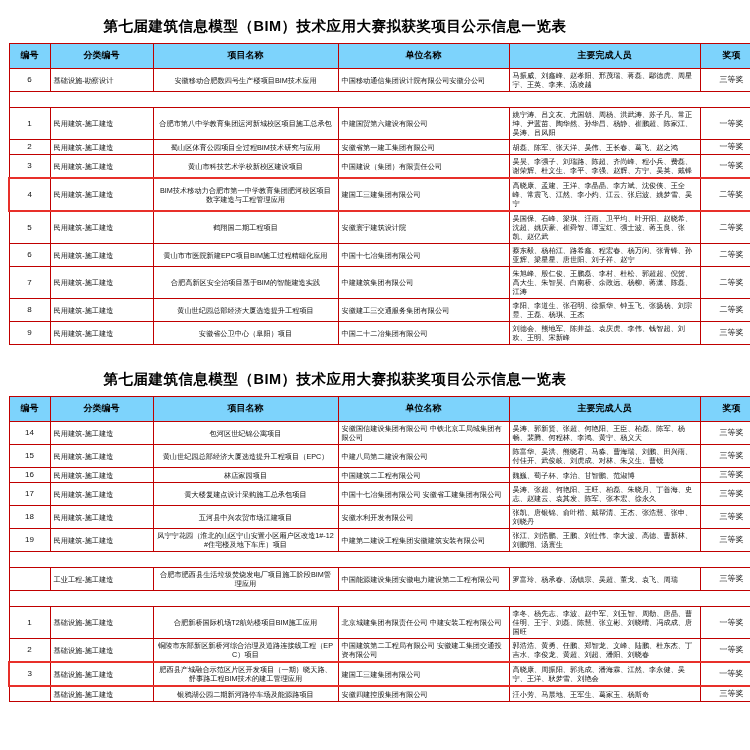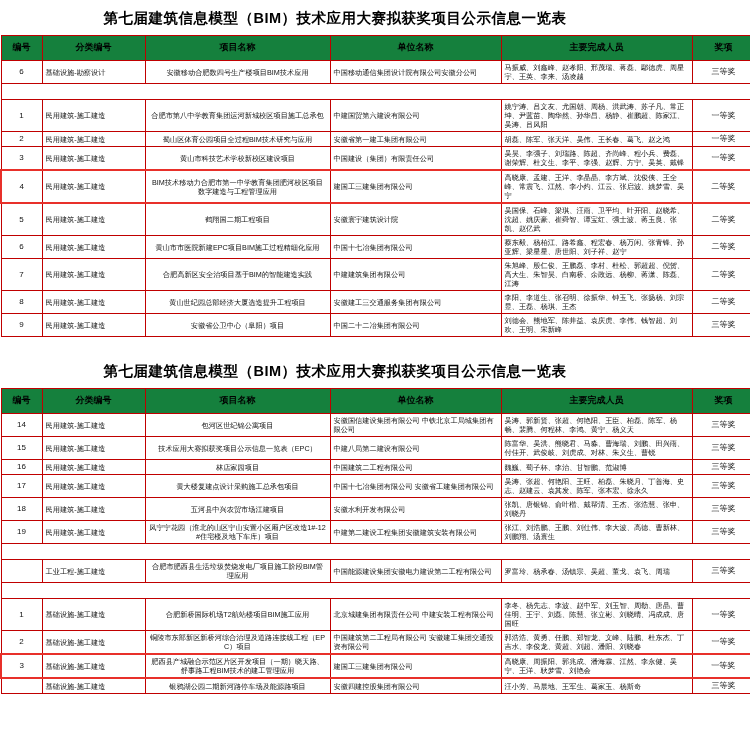--- a/index.html
+++ b/index.html
@@ -2,21 +2,21 @@
 <html><head>
 <meta charset="utf-8">
 <style>
   html,body{margin:0;padding:0;}
   body{
     width:750px;
     background:#ffffff;
     font-family:"Liberation Sans","DejaVu Sans",sans-serif;
     color:#111;
   }
-  .page{width:670px;padding:0;box-sizing:border-box;}
+  .page{width:670px;padding:8px;box-sizing:border-box;}
   .doc-title{
     text-align:center;
     font-weight:bold;
     font-size:14.5px;
     letter-spacing:0.5px;
     padding:9px 0 7px 0;
     color:#000;
   }
   table{
     border-collapse:collapse;
@@ -27,21 +27,21 @@
   th,td{
     border:1px solid #c00000;
     padding:2px 3px;
     font-size:7.2px;
     line-height:1.25;
     vertical-align:middle;
     color:#111;
     word-break:break-all;
   }
   thead th{
-    background:#15803d;
+    background:#7dd3fc;
     font-weight:bold;
     font-size:9px;
     text-align:center;
     height:20px;
     color:#000;
   }
   td.c-no{text-align:center;width:34px;font-size:8px;}
   td.c-cat{text-align:left;width:96px;}
   td.c-proj{width:178px;text-align:center;}
   td.c-unit{width:164px;text-align:left;}
@@ -183,21 +183,21 @@
             <td class="c-no">14</td>
             <td class="c-cat">民用建筑-施工建造</td>
             <td class="c-proj">包河区世纪锦公寓项目</td>
             <td class="c-unit">安徽国信建设集团有限公司 中铁北京工局城集团有限公司</td>
             <td class="c-people">吴涛、郭新贤、张超、何艳阳、王臣、柏磊、陈军、杨畅、裴腾、何程林、李鸿、黄宁、杨义天</td>
             <td class="c-award">三等奖</td>
           </tr>
           <tr>
             <td class="c-no">15</td>
             <td class="c-cat">民用建筑-施工建造</td>
-            <td class="c-proj">技术应用大赛拟获奖项目公示信息一览表（EPC）</td>
+            <td class="c-proj">黄山世纪园总部经济大厦选造提升工程项目（EPC）</td>
             <td class="c-unit">中建八局第二建设有限公司</td>
             <td class="c-people">陈富华、吴洪、熊晓君、马淼、曹海瑞、刘鹏、田兴雨、付佳开、武俊岐、刘虎成、对林、朱义生、曹锐</td>
             <td class="c-award">三等奖</td>
           </tr>
           <tr>
             <td class="c-no">16</td>
             <td class="c-cat">民用建筑-施工建造</td>
             <td class="c-proj">林店家园项目</td>
             <td class="c-unit">中国建筑二工程有限公司</td>
             <td class="c-people">魏巍、荀子杯、李治、甘智鹏、范淑博</td>

